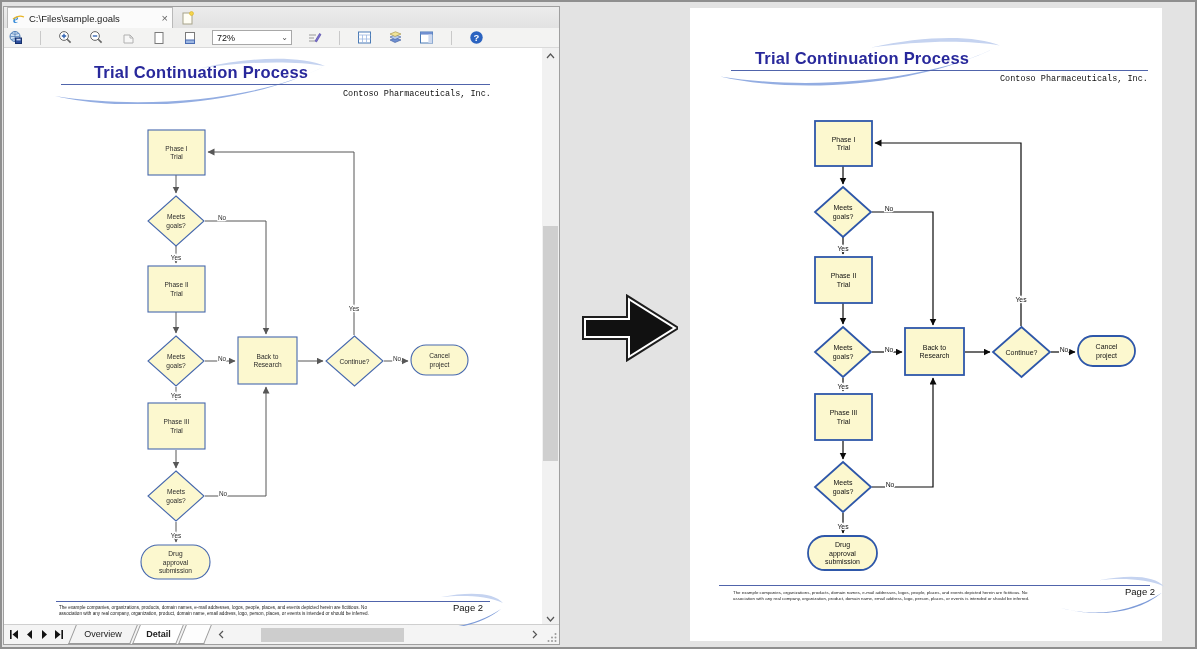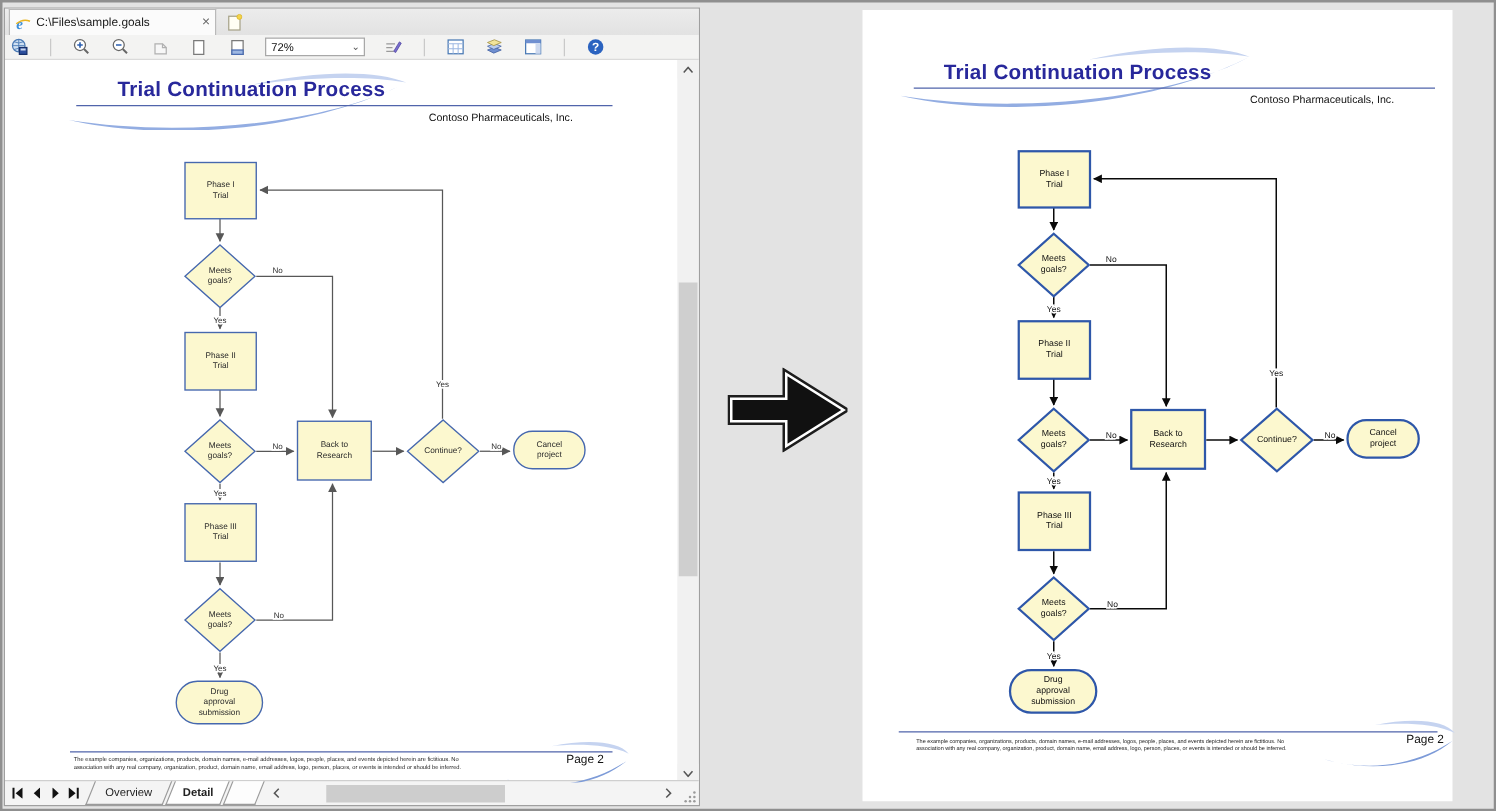--- a/index.html
+++ b/index.html
@@ -25,21 +25,21 @@
   #bottombar{position:absolute;left:0;bottom:0;width:100%;height:20px;background:#f4f4f4;border-top:1px solid #cfcfcf;box-sizing:border-box;}
   .navbtn{position:absolute;top:2px;width:14px;height:15px;display:flex;align-items:center;justify-content:center;}
   .sheet-tab{position:absolute;top:0;height:19px;display:flex;align-items:center;justify-content:center;font-size:9px;color:#222;background:#f4f4f4;border:1px solid #9a9a9a;border-top:none;transform:skewX(-22deg);box-sizing:border-box;}
   .sheet-tab>span{transform:skewX(22deg);}
   .sheet-tab.active{background:#ffffff;font-weight:bold;z-index:2;}
   #hthumb{position:absolute;top:3px;left:257px;width:143px;height:14px;background:#cdcdcd;}
   #grip{position:absolute;right:1px;bottom:1px;width:12px;height:12px;}
   
   .doc-title{position:absolute;font-size:16.5px;font-weight:bold;color:#28289b;letter-spacing:.2px;white-space:nowrap;z-index:3;}
   .doc-line{position:absolute;height:0;border-top:1.6px solid #5064ab;z-index:2;}
-  .doc-company{position:absolute;font-size:8.5px;color:#111;text-align:left;white-space:nowrap;z-index:3;}
+  .doc-company{position:absolute;font-size:8.5px;color:#111;text-align:left;white-space:nowrap;z-index:3;font-family:Liberation Mono, monospace;}
   .doc-disclaimer{position:absolute;font-size:4.6px;line-height:1.35;color:#222;z-index:3;}
   .doc-page-label{position:absolute;font-size:9.5px;color:#111;z-index:4;}
   .swoosh{position:absolute;z-index:1;}
   
   #pageRight{position:absolute;left:690px;top:8px;width:472px;height:633px;background:#ffffff;}
   #bigArrow{position:absolute;left:582px;top:294px;}
 </style>
 </head>
 <body>
 

